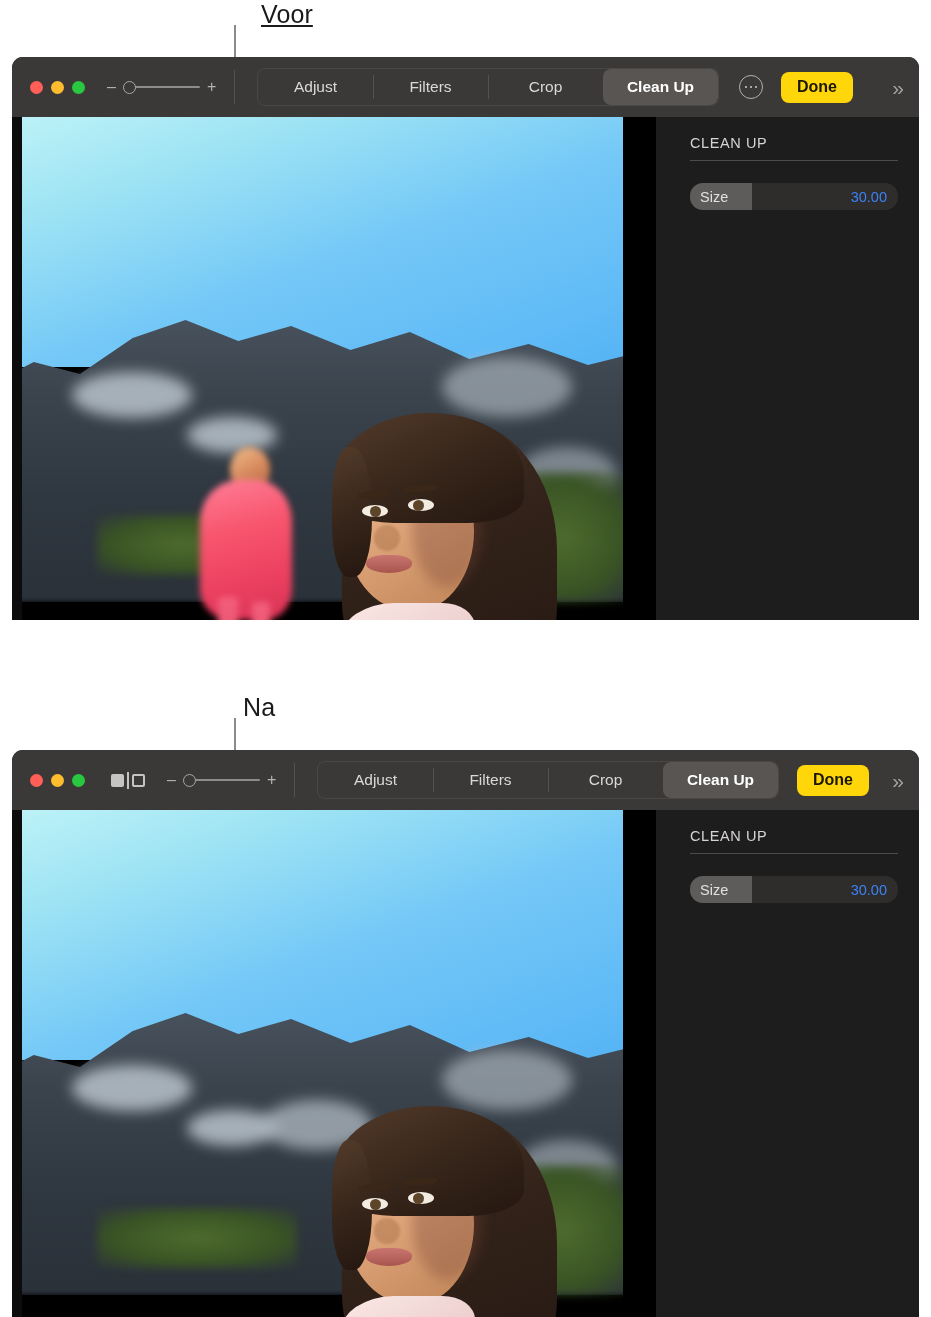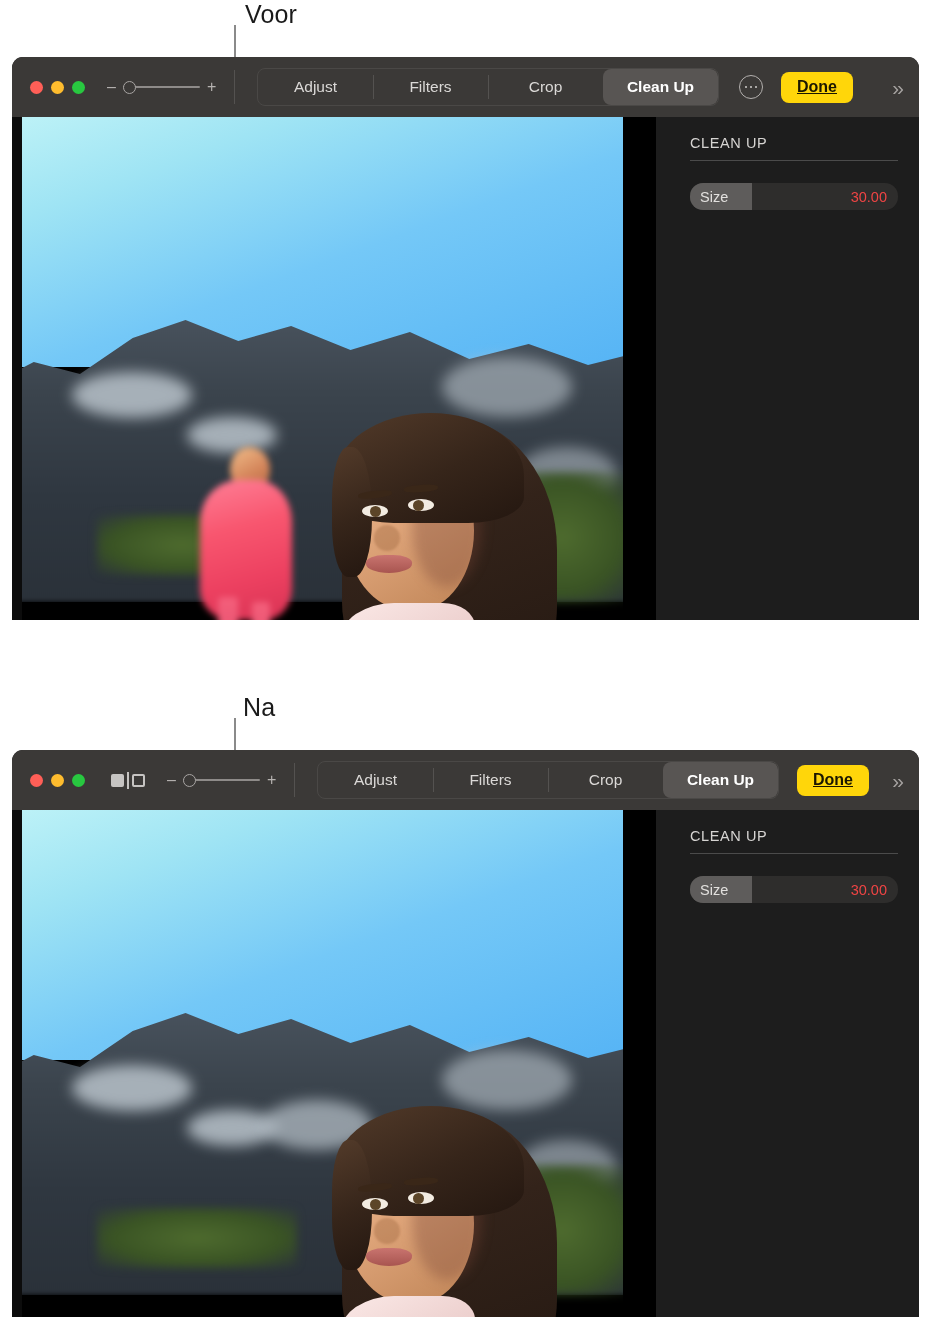--- a/index.html
+++ b/index.html
@@ -203,21 +203,20 @@
   .done-btn {
     margin-left: 18px;
     background: #ffd60a;
     color: #1a1600;
     font-size: 16px;
     font-weight: bold;
     border-radius: 8px;
     padding: 7px 16px 8px;
     line-height: 1;
     flex: 0 0 auto;
-    text-decoration: underline;
   }
 
   .chevrons {
     margin-left: auto;
     color: #a5a2a0;
     font-size: 21px;
     line-height: 1;
     padding-right: 4px;
     letter-spacing: -3px;
     flex: 0 0 auto;
@@ -272,21 +271,21 @@
   }
   .slider-label {
     position: relative;
     color: #e2e0de;
     font-size: 14.5px;
     padding-left: 10px;
   }
   .slider-value {
     position: relative;
     margin-left: auto;
-    color: #ef4444;
+    color: #3b82f6;
     font-size: 14.5px;
     padding-right: 11px;
   }
 
   
   .photo-canvas {
     position: absolute;
     inset: 0;
   }
   .sky {
@@ -380,21 +379,21 @@
   .w-shadow {
     position: absolute;
     background: rgba(120,70,55,0.35);
     filter: blur(6px);
     border-radius: 50%;
   }
 </style>
 </head>
 <body>
 
-<div class="callout-label" style="left:245px; top:0px;">Voor</div>
+<div class="callout-label" style="left:261px; top:0px;text-decoration:underline;">Voor</div>
 <div class="leader-line" style="left:234px; top:25px; height:300px;"></div>
 
 <div class="window" style="left:12px; top:57px; width:907px; height:563px;">
 
   <div class="titlebar">
 
     <div class="traffic-lights">
       <span class="tl-dot tl-close"></span>
       <span class="tl-dot tl-min"></span>
       <span class="tl-dot tl-max"></span>

